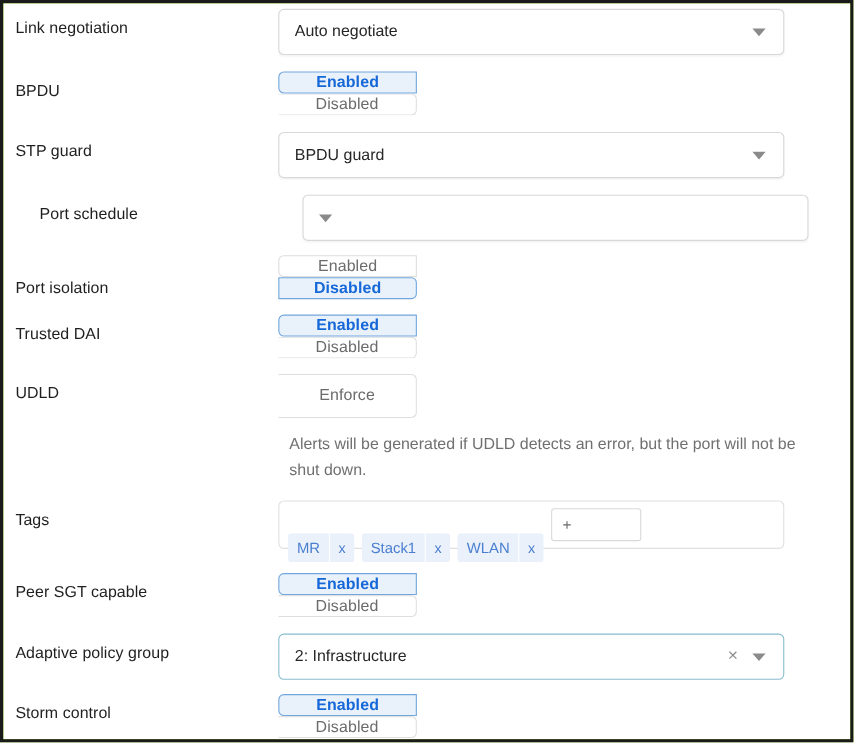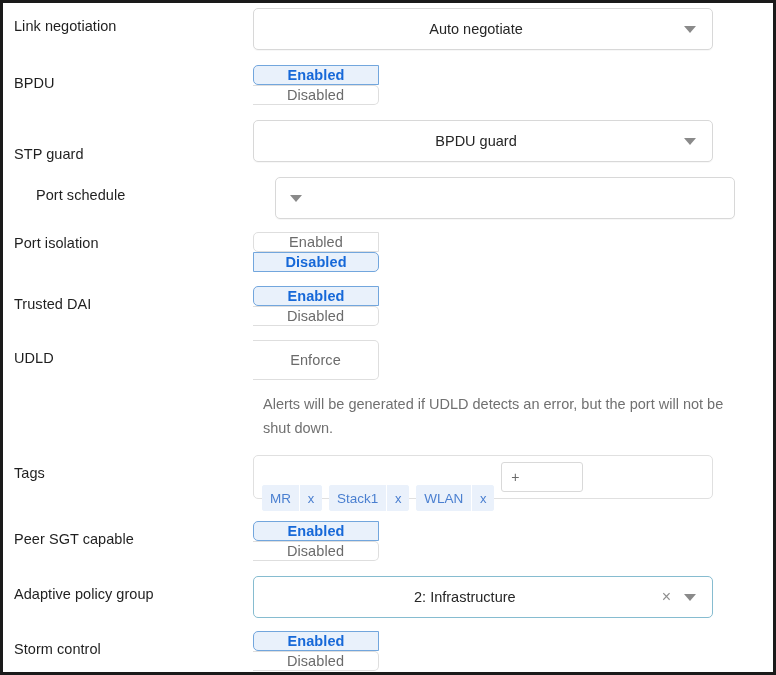--- a/index.html
+++ b/index.html
@@ -62,21 +62,20 @@
     height: 42px;
     border: 1px solid #d8d8d8;
     border-radius: 5px;
     background: #ffffff;
     display: flex;
     align-items: center;
     padding: 0 12px 0 14px;
     font-size: 14.5px;
     color: #262626;
     box-shadow: 0 1px 1px rgba(0,0,0,0.035);
-    text-align: center;
   }
   .select .sel-text {
     flex: 1 1 auto;
     white-space: nowrap;
     overflow: hidden;
   }
   .caret {
     width: 0;
     height: 0;
     border-left: 6px solid transparent;
@@ -218,38 +217,38 @@
         </div>
       </div>
       <div class="row" style="top: 62px;">
         <div class="label" style="margin-top: 9px;">BPDU</div>
         <div class="control"><div class="toggle">
             <div class="tbtn on">Enabled</div>
             <div class="tbtn">Disabled</div>
           </div></div>
       </div>
       <div class="row" style="top: 117px;">
-        <div class="label" style="margin-top: 25px;">STP guard</div>
+        <div class="label" style="margin-top: 9px;">STP guard</div>
         <div class="control">
           <div class="select">
             <span class="sel-text">BPDU guard</span>
             <span class="caret"></span>
           </div>
         </div>
       </div>
       <div class="row" style="top: 174px;">
         <div class="label" style="margin-top: 9px; margin-left: 22px;">Port schedule</div>
         <div class="control">
           <div class="select">
             <span class="caret"></span>
           </div>
         </div>
       </div>
       <div class="row" style="top: 229px;">
-        <div class="label" style="margin-top: 2px;">Port isolation</div>
+        <div class="label" style="margin-top: 21px;">Port isolation</div>
         <div class="control"><div class="toggle">
             <div class="tbtn">Enabled</div>
             <div class="tbtn on">Disabled</div>
           </div></div>
       </div>
       <div class="row" style="top: 283px;">
         <div class="label" style="margin-top: 9px;">Trusted DAI</div>
         <div class="control"><div class="toggle">
             <div class="tbtn on">Enabled</div>
             <div class="tbtn">Disabled</div>

